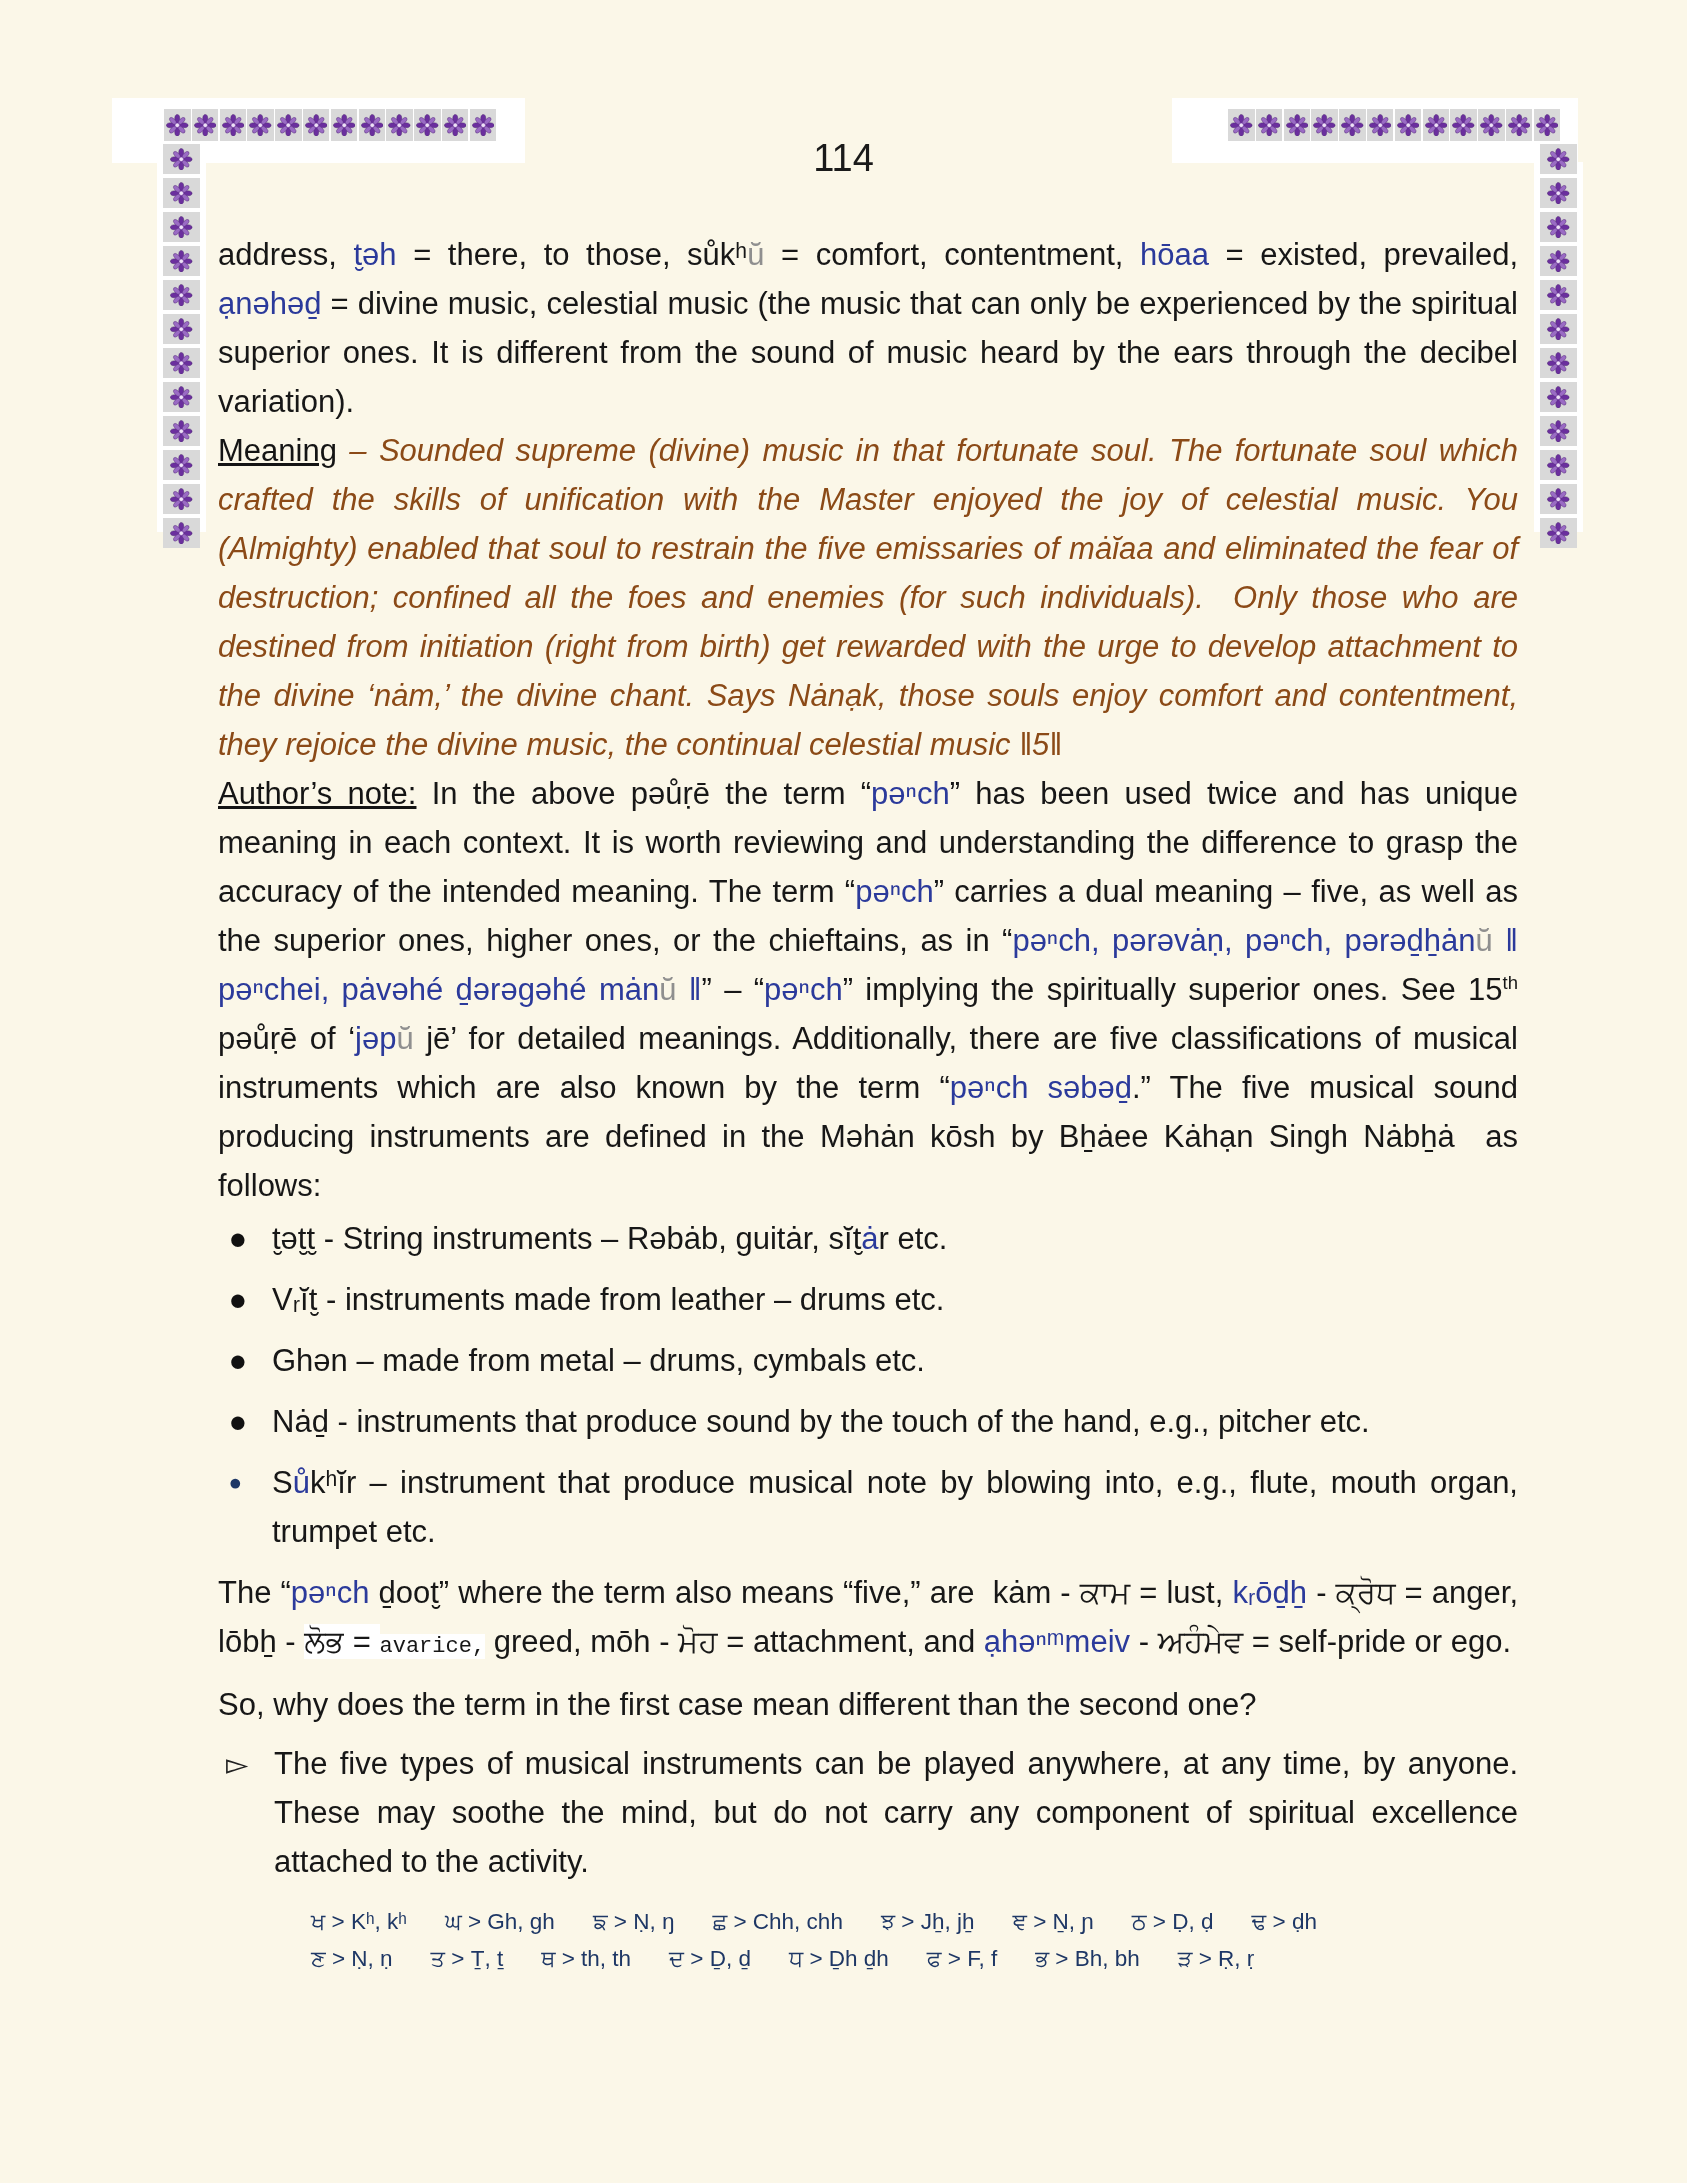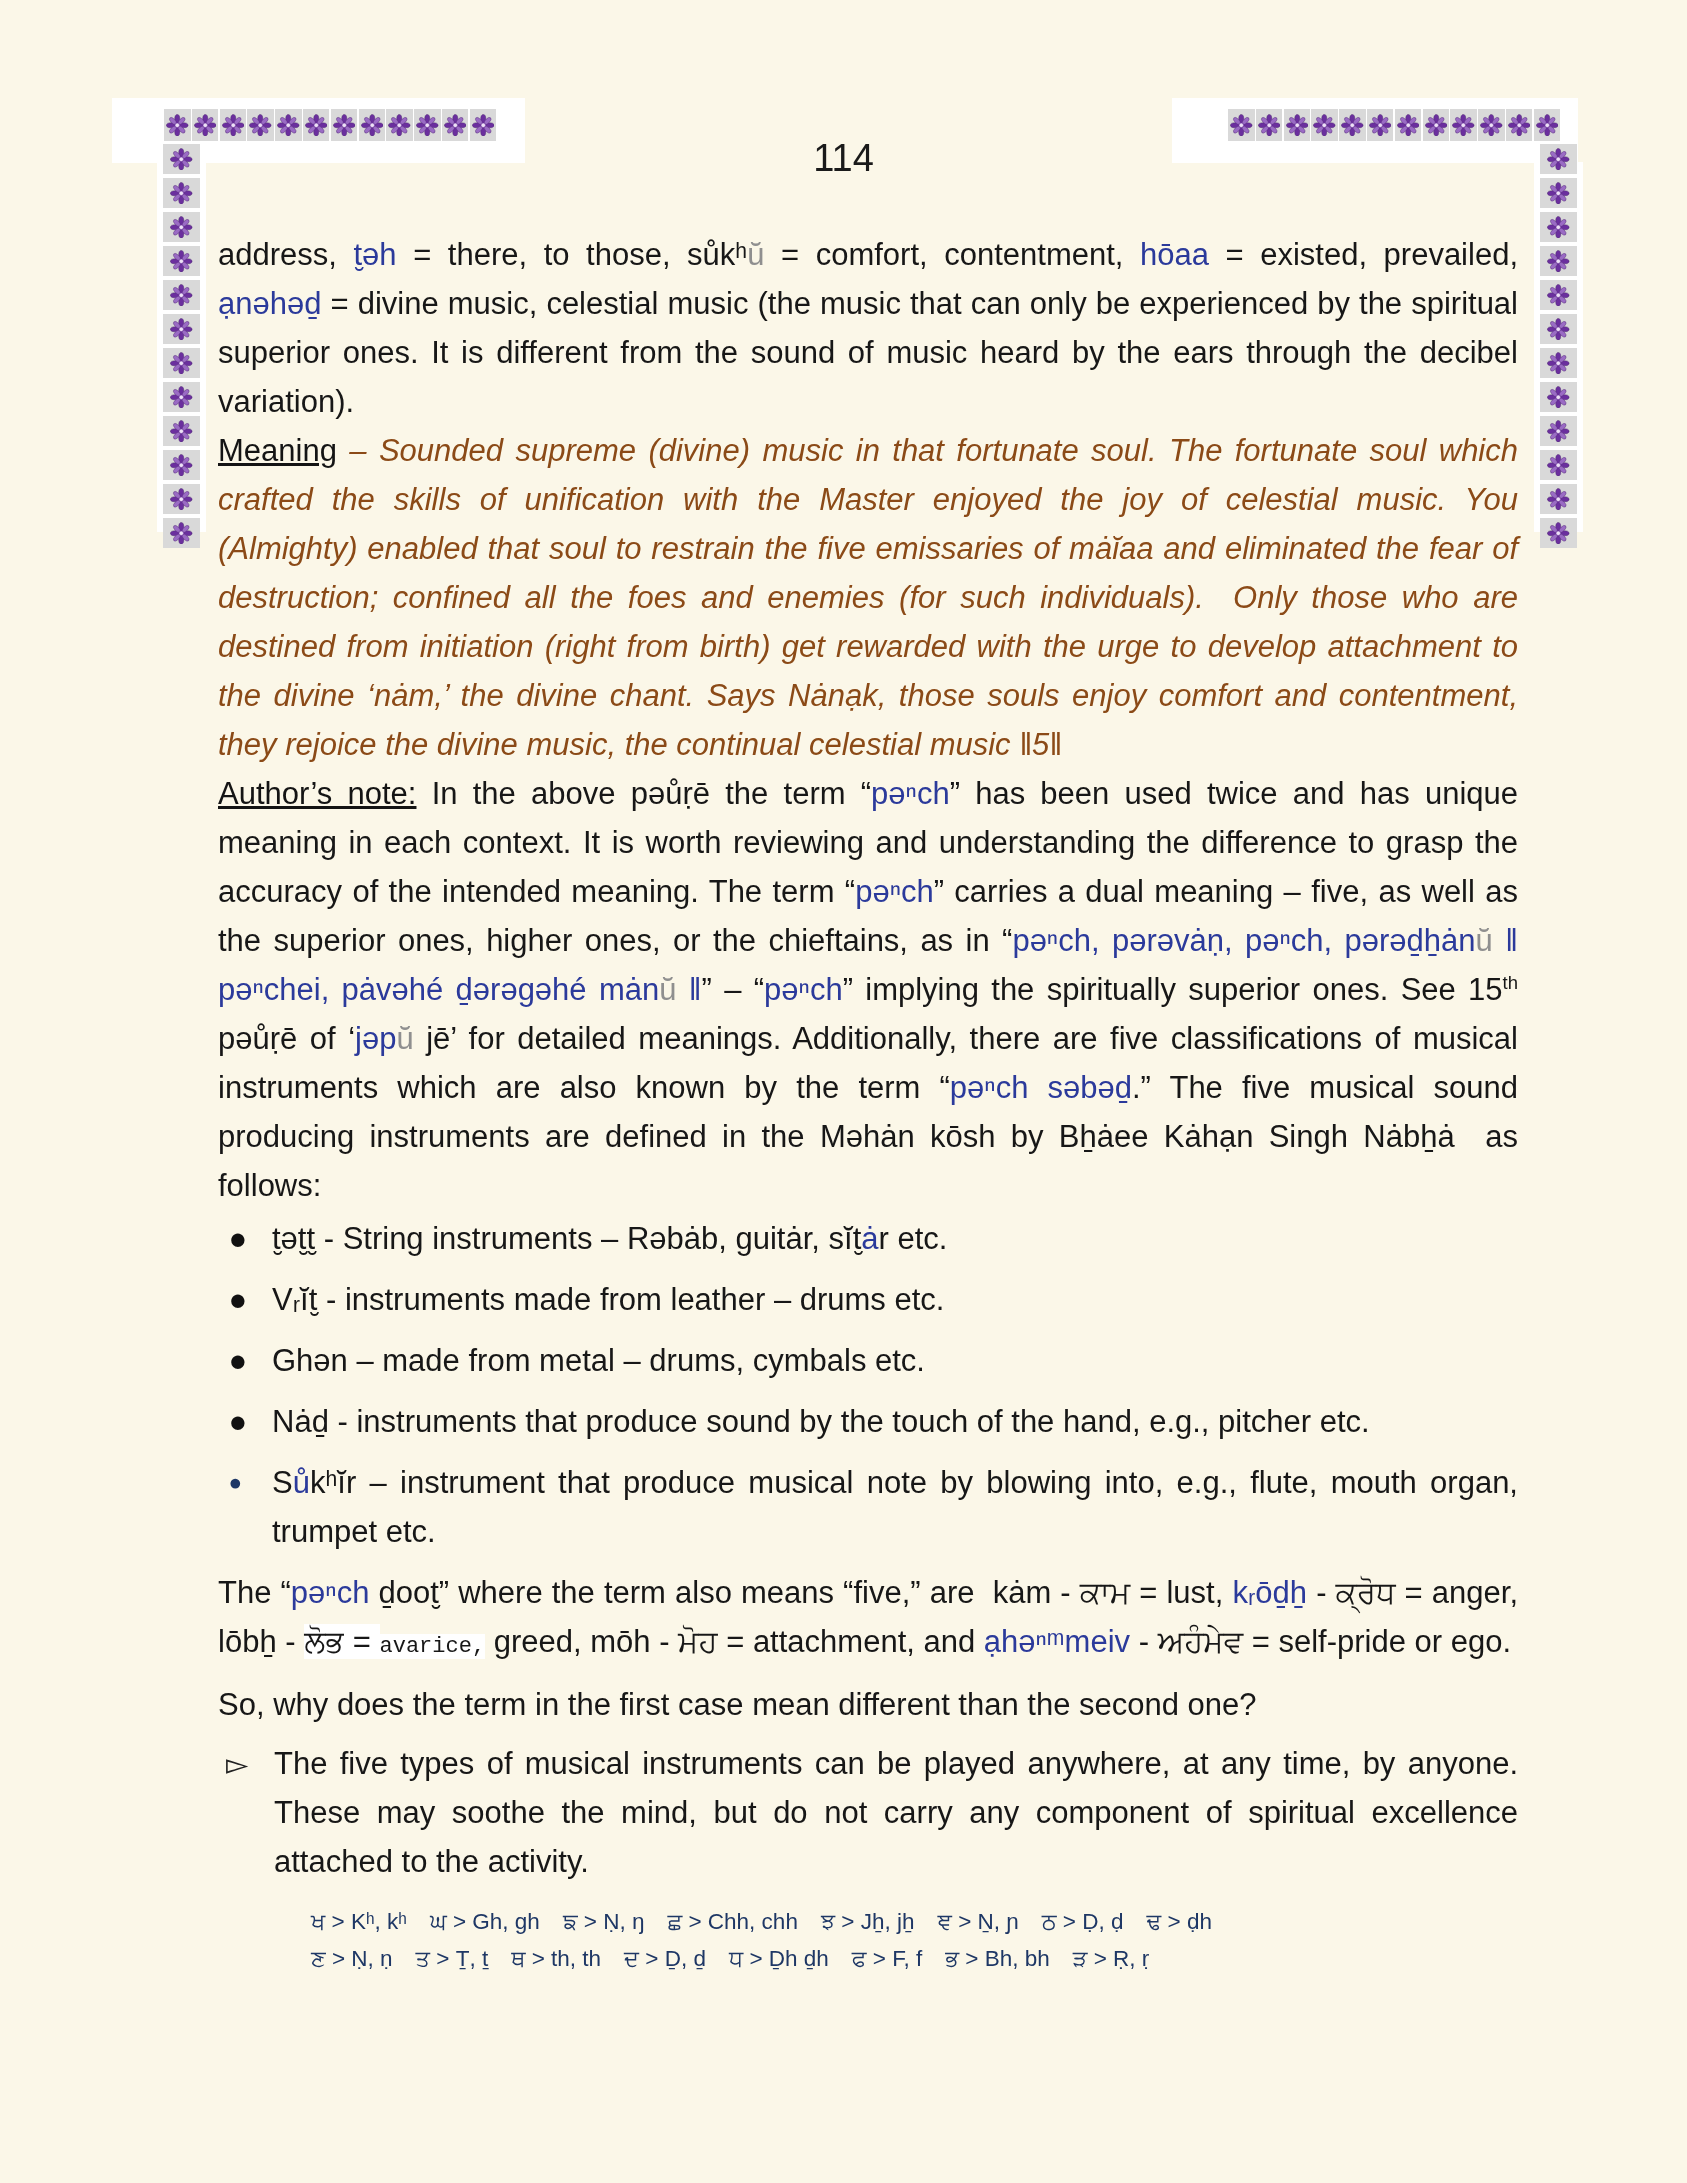--- a/index.html
+++ b/index.html
@@ -55,21 +55,21 @@
   #arrow-item{position:relative;padding-left:56px;margin-top:9.3px;}
   #arrow-marker{position:absolute;left:8px;top:1.3px;color:#222;font-size:29px;}
   #question{margin-top:9.3px;}
   #panch-doot{margin-top:10.6px;}
   
   #footer{
     margin:17px 0 0 93px;
     font-size:22.5px;line-height:37px;color:#1E3765;
     text-align:left;text-align-last:left;
   }
-  .footer-row{display:flex;gap:23px;}
+  .footer-row{display:flex;gap:38px;}
   .fk-item{white-space:nowrap;}
   .fk-latin.u{}
   .fk-g{font-family:"DejaVu Sans", sans-serif;}
 </style>
 </head>
 <body>
 
 <svg width="0" height="0" style="position:absolute" aria-hidden="true">
   <defs>
     <g id="flower-shape">

